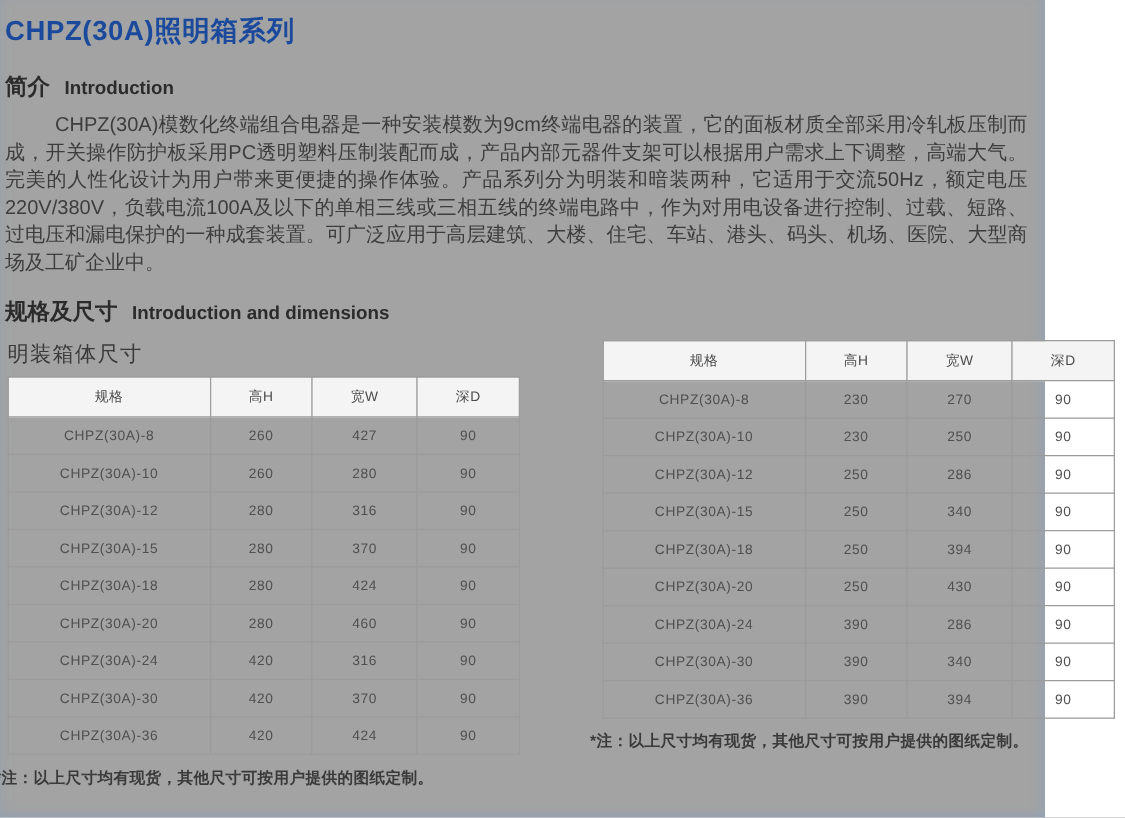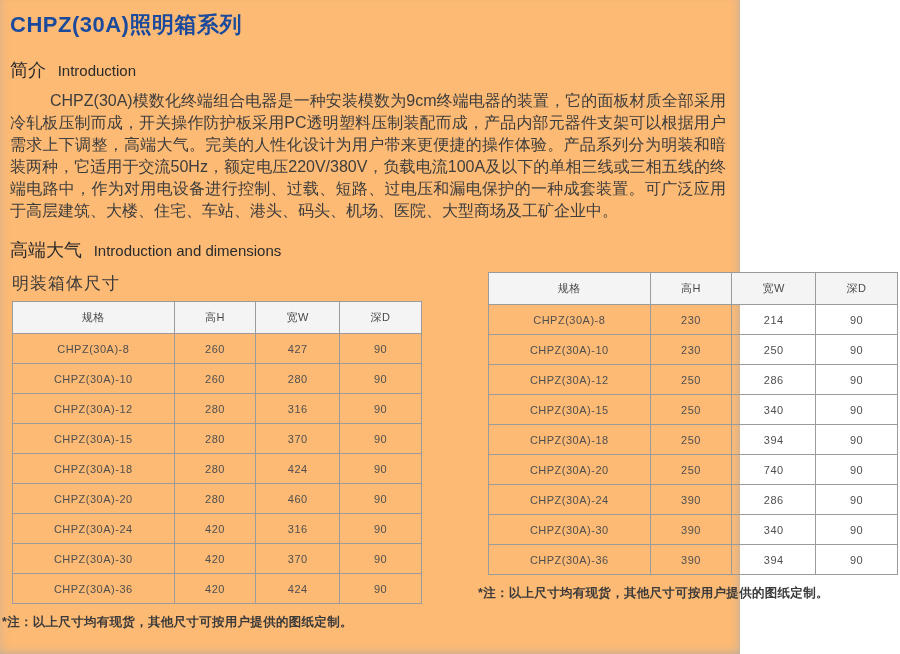--- a/index.html
+++ b/index.html
@@ -4,40 +4,40 @@
 <style>
   * { margin: 0; padding: 0; box-sizing: border-box; }
   html, body { width: 900px; height: 654px; }
   body {
     font-family: "Liberation Sans", "DejaVu Sans", sans-serif;
     background: #ffffff;
     color: #3d3d3d;
     overflow: hidden;
   }
   .page {
-    width: 740px;
+    width: 836px;
     height: 654px;
-    padding: 8px 10px 0 10px;
-    background: #fdba74;
+    padding: 8px 10px 0 4px;
+    background: #a3a3a3;
     box-shadow:
       inset -8px 0 10px -7px rgba(130,165,205,0.45),
       inset 8px 0 10px -7px rgba(130,165,205,0.25),
       inset 0 -8px 10px -7px rgba(130,165,205,0.45);
   }
   .doc-title {
     color: #1b4a9c;
     font-size: 22px;
     font-weight: bold;
     letter-spacing: 0.5px;
     padding-top: 2px;
   }
   .section-heading {
     margin-top: 14px;
     color: #2b2b2b;
-    font-weight: normal;
+    font-weight: bold;
   }
   .section-heading .zh { font-size: 18px; }
   .section-heading .en { font-size: 15px; margin-left: 5px; }
   .intro-paragraph {
     margin-top: 8px;
     margin-right: 4px;
     font-size: 16px;
     line-height: 22px;
     color: #3d3d3d;
     text-align: justify;
@@ -98,21 +98,21 @@
   <h1 class="doc-title">CHPZ(30A)照明箱系列</h1>
 
   <h2 class="section-heading">
     <span class="zh">简介</span>
     <span class="en">Introduction</span>
   </h2>
 
   <p class="intro-paragraph">CHPZ(30A)模数化终端组合电器是一种安装模数为9cm终端电器的装置，它的面板材质全部采用冷轧板压制而成，开关操作防护板采用PC透明塑料压制装配而成，产品内部元器件支架可以根据用户需求上下调整，高端大气。完美的人性化设计为用户带来更便捷的操作体验。产品系列分为明装和暗装两种，它适用于交流50Hz，额定电压220V/380V，负载电流100A及以下的单相三线或三相五线的终端电路中，作为对用电设备进行控制、过载、短路、过电压和漏电保护的一种成套装置。可广泛应用于高层建筑、大楼、住宅、车站、港头、码头、机场、医院、大型商场及工矿企业中。</p>
 
   <h2 class="section-heading spec-heading">
-    <span class="zh">高端大气</span>
+    <span class="zh">规格及尺寸</span>
     <span class="en">Introduction and dimensions</span>
   </h2>
 
   <div class="tables-wrap">
 
     <div class="table-block">
       <div class="table-title">明装箱体尺寸</div>
       <table class="spec-table">
           <thead>
             <tr>
@@ -189,21 +189,21 @@
               <th>规格</th>
               <th>高H</th>
               <th>宽W</th>
               <th>深D</th>
             </tr>
           </thead>
           <tbody>
             <tr>
               <td>CHPZ(30A)-8</td>
               <td>230</td>
-              <td>214</td>
+              <td>270</td>
               <td>90</td>
             </tr>
             <tr>
               <td>CHPZ(30A)-10</td>
               <td>230</td>
               <td>250</td>
               <td>90</td>
             </tr>
             <tr>
               <td>CHPZ(30A)-12</td>
@@ -219,21 +219,21 @@
             </tr>
             <tr>
               <td>CHPZ(30A)-18</td>
               <td>250</td>
               <td>394</td>
               <td>90</td>
             </tr>
             <tr>
               <td>CHPZ(30A)-20</td>
               <td>250</td>
-              <td>740</td>
+              <td>430</td>
               <td>90</td>
             </tr>
             <tr>
               <td>CHPZ(30A)-24</td>
               <td>390</td>
               <td>286</td>
               <td>90</td>
             </tr>
             <tr>
               <td>CHPZ(30A)-30</td>

